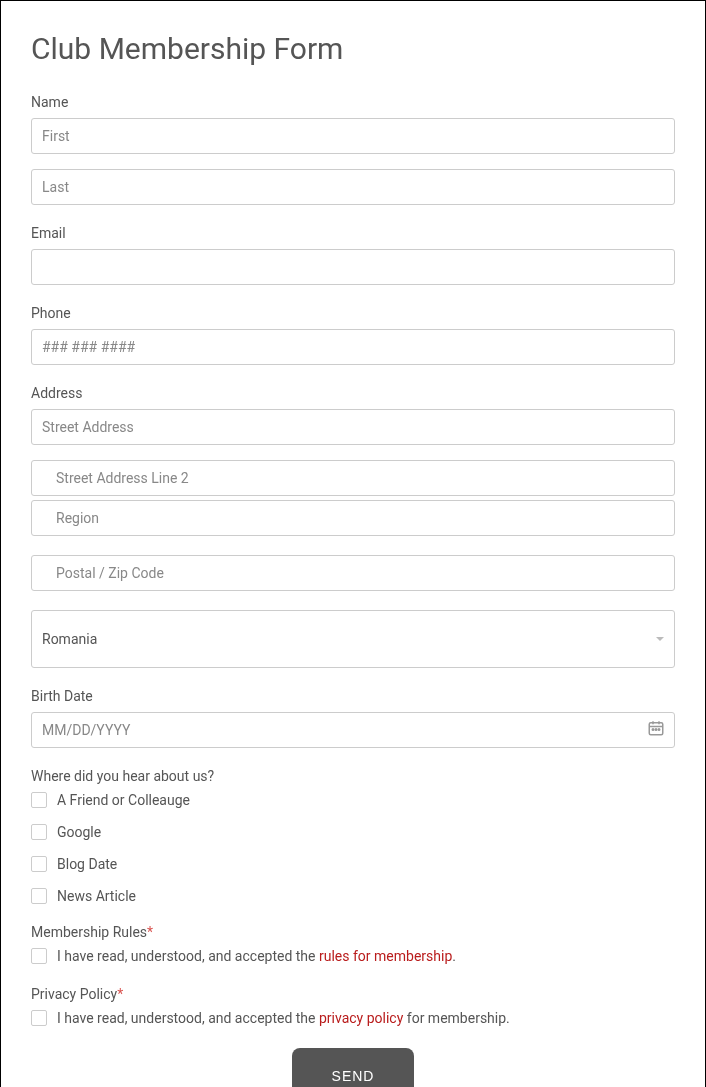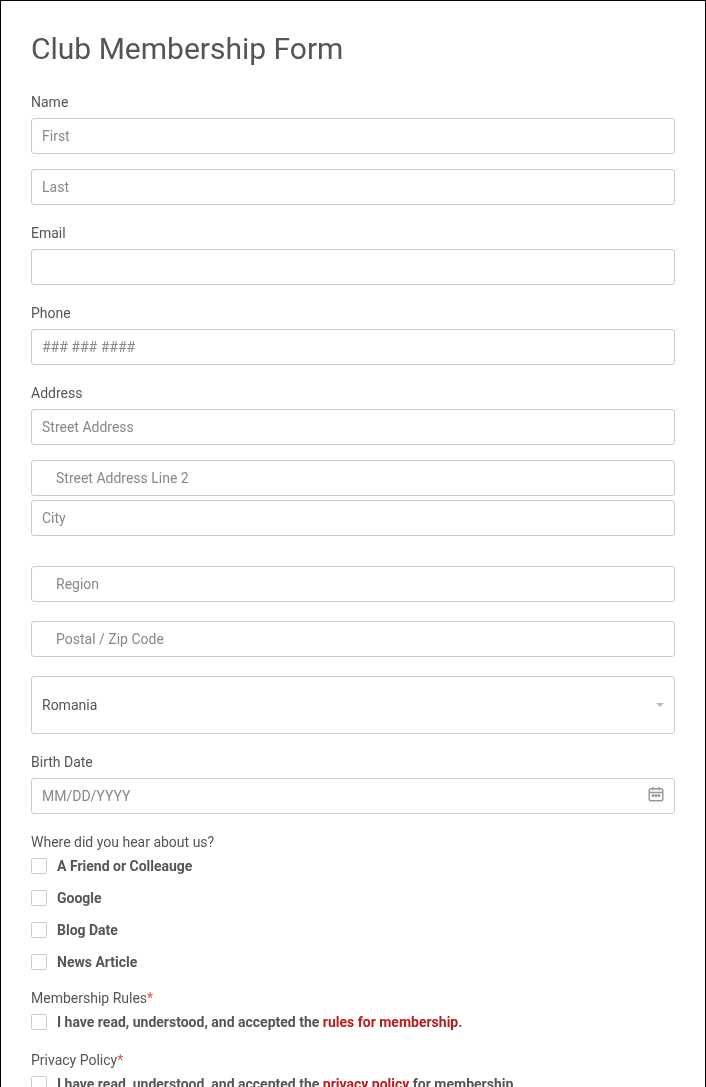--- a/index.html
+++ b/index.html
@@ -95,21 +95,20 @@
       transform: translateY(-50%);
       color: #999;
     }
     .checkbox-group {
       margin-top: 6px;
     }
     .checkbox-item {
       display: flex;
       align-items: flex-start;
       margin-bottom: 16px;
-      font-weight: bold;
     }
     .checkbox-item:last-child {
       margin-bottom: 0;
     }
     .checkbox {
       width: 16px;
       height: 16px;
       border: 1px solid #ccc;
       border-radius: 2px;
       background: #fff;
@@ -183,21 +182,20 @@
     <label class="field-label">Phone</label>
     <input type="text" placeholder="### ### ####" style="">
   </div>
 
   <div class="field-group">
     <label class="field-label">Address</label>
     <div class="address-stack">
       <input type="text" placeholder="Street Address" style="">
       <input type="text" placeholder="Street Address Line 2" style="">
       <div class="input-row">
-        <input type="text" placeholder="City" style="">
         <input type="text" placeholder="Region" style="">
       </div>
       <div class="input-row">
         <input type="text" placeholder="Postal / Zip Code" style="">
         <div class="select-wrapper">
           <div class="select-display">
             <span>Romania</span>
             <span class="chevron"></span>
           </div>
         </div>

